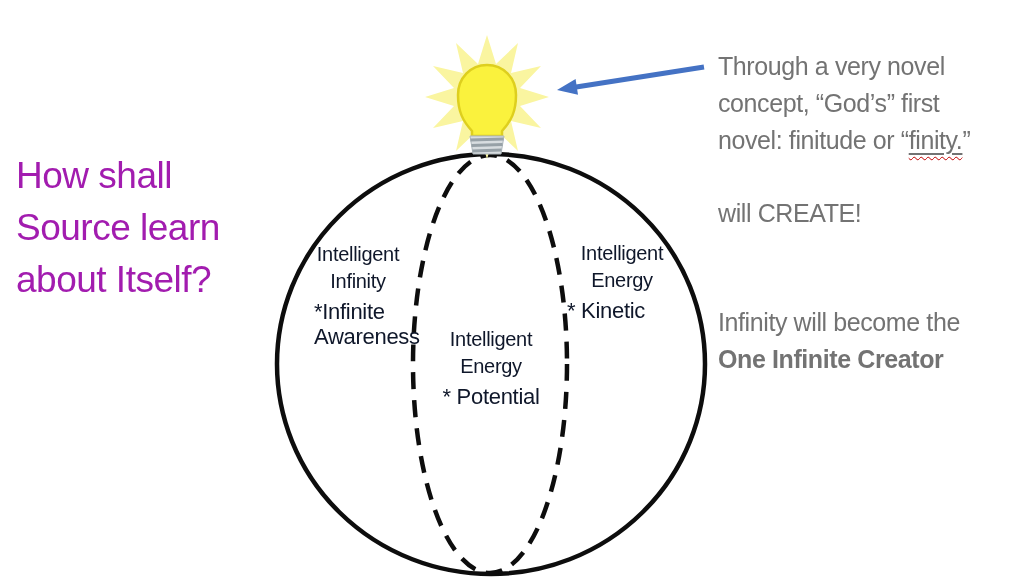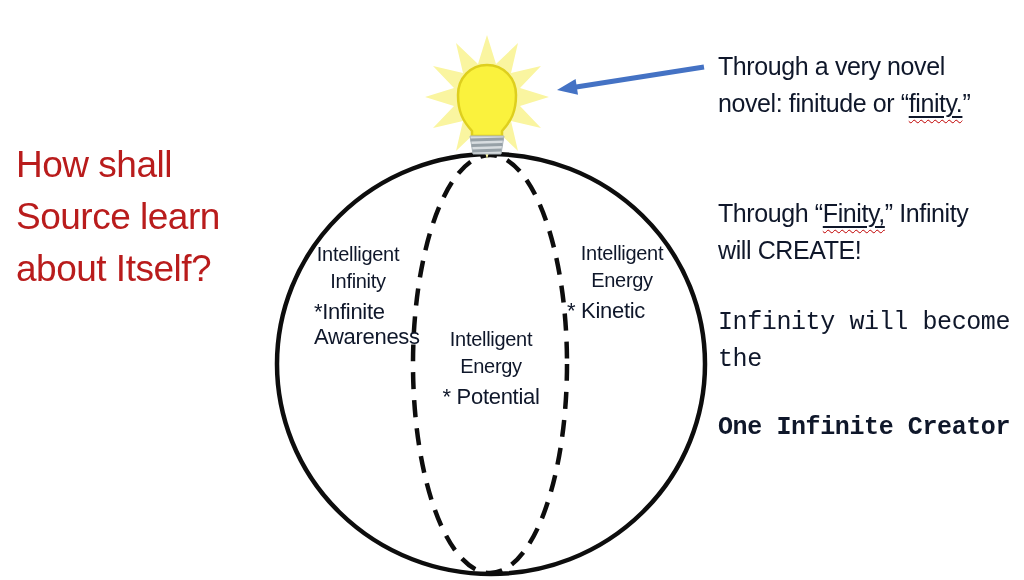--- a/index.html
+++ b/index.html
@@ -4,31 +4,31 @@
 <style>
   html,body { margin:0; padding:0; }
   body {
     width:1024px; height:580px; position:relative; overflow:hidden;
     background:#ffffff; color:#1d1d1d;
     font-family:"Liberation Sans", sans-serif;
   }
   svg.diagram-layer { position:absolute; left:0; top:0; width:1024px; height:580px; }
 
   .heading {
-    position:absolute; left:16px; top:139px; width:260px;
+    position:absolute; left:16px; top:150px; width:260px;
     font-size:37px; line-height:52px; letter-spacing:-0.5px;
-    white-space:pre-line; color:#b91c1c;
+    white-space:pre-line; color:#a21caf;
   }
 
   .annot { position:absolute; left:718px; width:306px;
-    font-size:25px; line-height:37px; letter-spacing:-0.4px; color:#0f172a; }
+    font-size:25px; line-height:37px; letter-spacing:-0.4px; color:#737373; }
   .annot.p1 { top:48px; }
   .annot.p2 { top:195px; }
-  .annot.p3 { top:304px;font-family:Liberation Mono, monospace; }
-  .bold { font-weight:bold;margin-top:31px; }
+  .annot.p3 { top:304px; }
+  .bold { font-weight:bold; }
 
   .misspell { text-decoration:underline; text-decoration-thickness:2px; text-underline-offset:4px;margin-top:34px; }
   .misspell .wavy { text-decoration:underline wavy #C00000; text-decoration-thickness:1px; text-underline-offset:7px; }
 
   .sec { position:absolute; color:#0f172a; letter-spacing:-0.3px; }
   .sec .t { font-size:20px; line-height:27px; text-align:center; }
   .sec .s { font-size:22px; line-height:25px; margin-top:4px; }
   .sec-left  { left:296px; top:241px; width:124px; }
   .sec-left .s { text-align:left; padding-left:18px; }
   .sec-center{ left:428px; top:326px; width:126px; }
@@ -92,24 +92,24 @@
     <div>Intelligent</div>
     <div>Energy</div>
   </div>
   <div class="s">
     <div>* Kinetic</div>
   </div>
 </div>
 
 <div class="annot p1">
   <div>Through a very novel</div>
+  <div>concept, “God’s” first</div>
   <div><span>novel: finitude or “</span><span class="misspell"><span class="wavy">finity.</span></span><span>”</span></div>
 </div>
 
 <div class="annot p2">
-  <div><span>Through “</span><span class="misspell"><span class="wavy">Finity,</span></span><span>” Infinity</span></div>
   <div>will CREATE!</div>
 </div>
 
 <div class="annot p3">
   <div>Infinity will become the</div>
   <div class="bold">One Infinite Creator</div>
 </div>
 
 </body></html>

